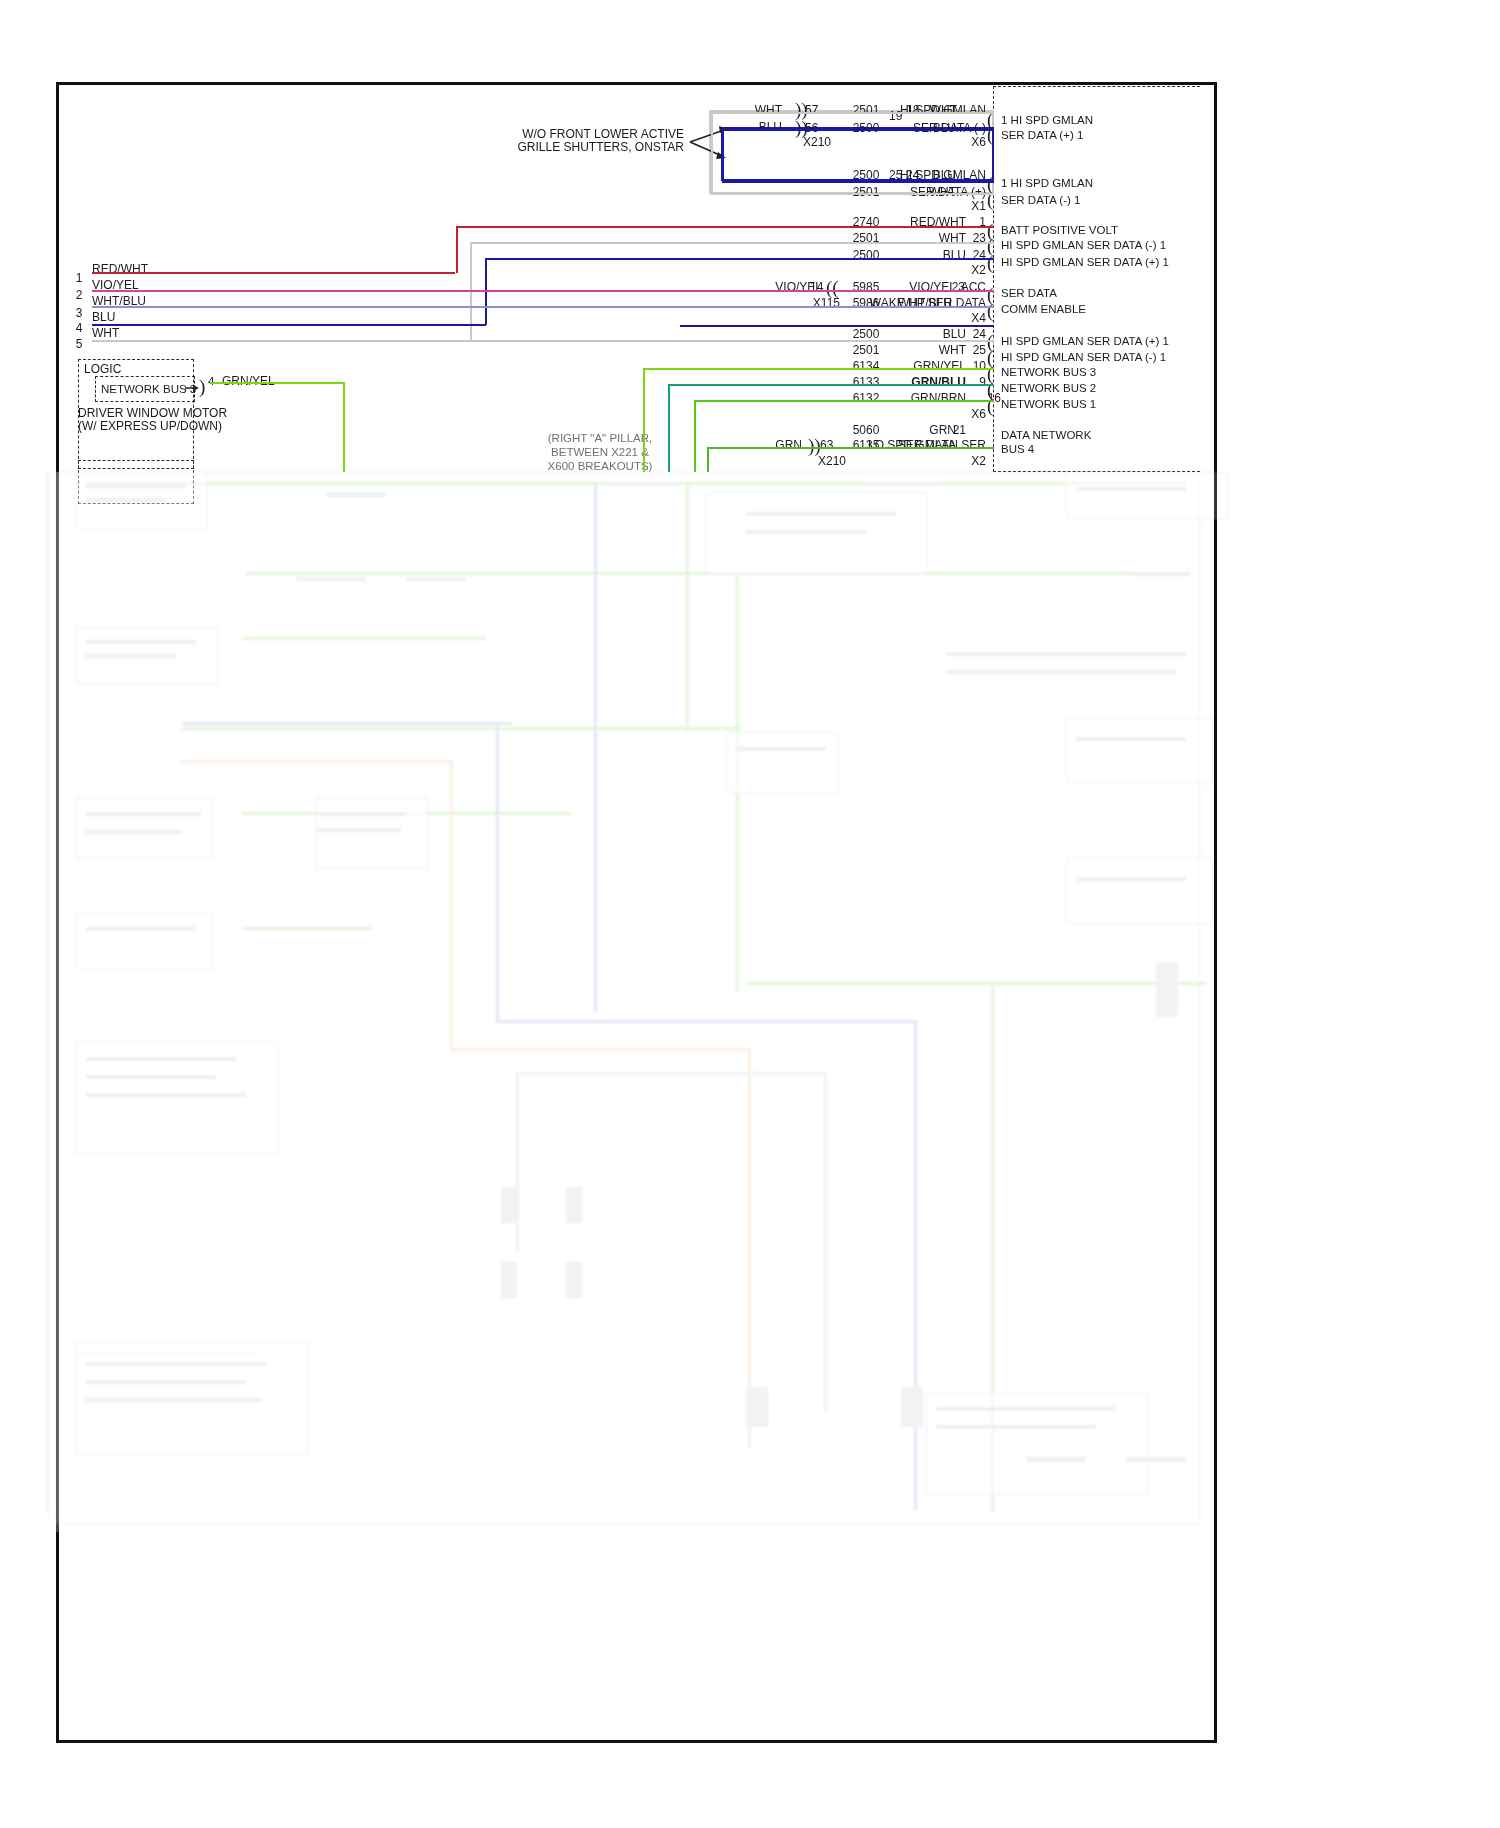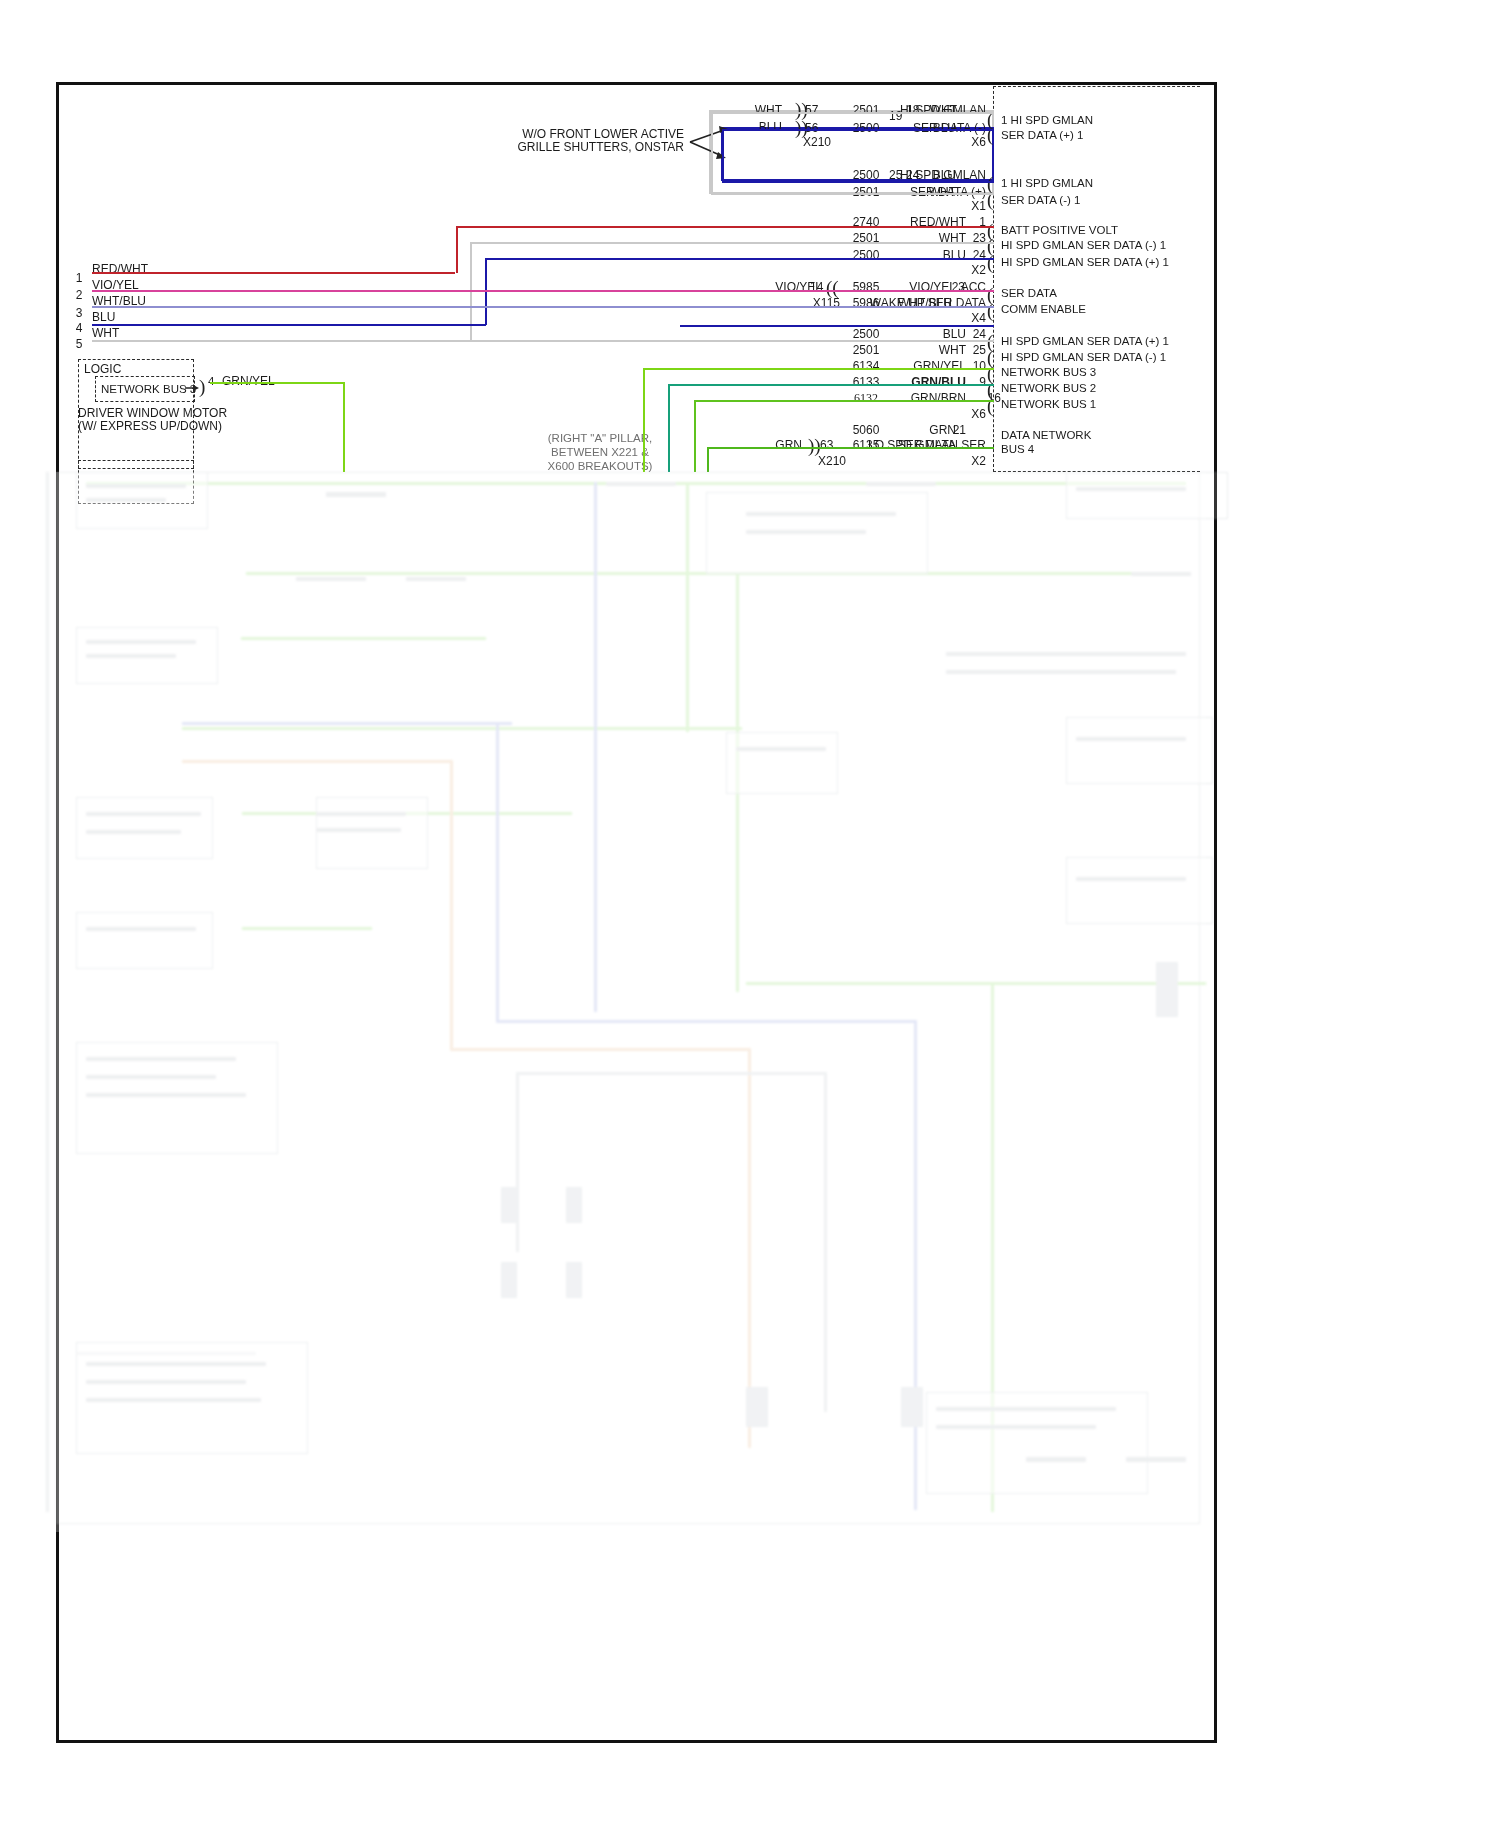--- a/index.html
+++ b/index.html
@@ -185,21 +185,21 @@
     <div class="t r s12" style="left:986px;top:360px;">10</div>
     <div class="conn" style="left:987px;top:364px;">(</div>
     <div class="t s11" style="left:1001px;top:367px;">NETWORK BUS 3</div>
 
     <div class="t c s12" style="left:866px;top:376px;">6133</div>
     <div class="t r s12" style="left:966px;top:376px;font-weight:bold;">GRN/BLU</div>
     <div class="t r s12" style="left:986px;top:376px;">9</div>
     <div class="conn" style="left:987px;top:380px;">(</div>
     <div class="t s11" style="left:1001px;top:383px;">NETWORK BUS 2</div>
 
-    <div class="t c s12" style="left:866px;top:392px;font-family:Liberation Serif, serif;">6132</div>
+    <div class="t c s12" style="left:866px;top:392px;">6132</div>
     <div class="t r s12" style="left:966px;top:392px;">GRN/BRN</div>
     <div class="t r s12" style="left:986px;top:392px;margin-left:15px;">16</div>
     <div class="conn" style="left:987px;top:396px;">(</div>
     <div class="t s11" style="left:1001px;top:399px;">NETWORK BUS 1</div>
 
     <div class="t r s12" style="left:986px;top:408px;">X6</div>
 
     <div class="t c s12" style="left:866px;top:424px;">5060</div>
     <div class="t r s12" style="left:986px;top:439px;">LO SPD GMLAN SER</div>
     <div class="t r s12" style="left:956px;top:424px;">GRN</div>

